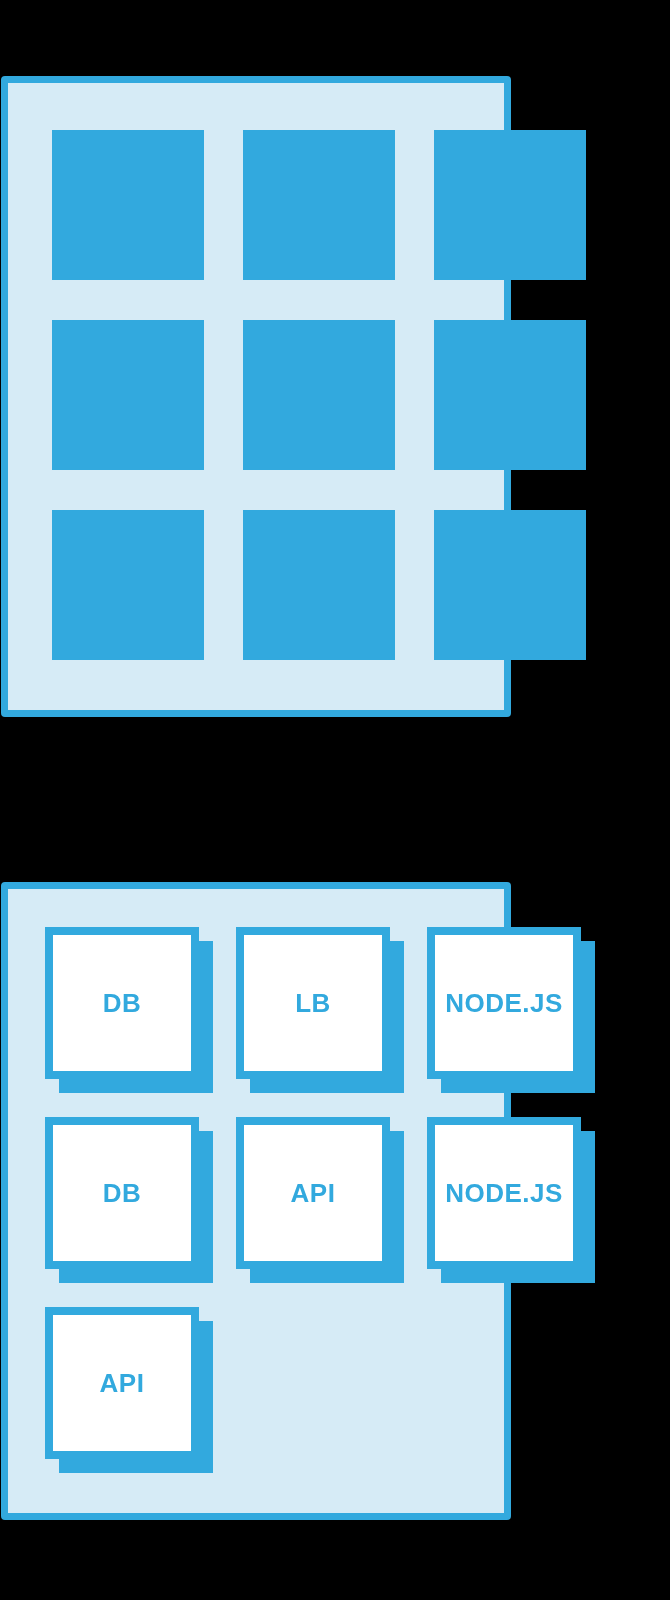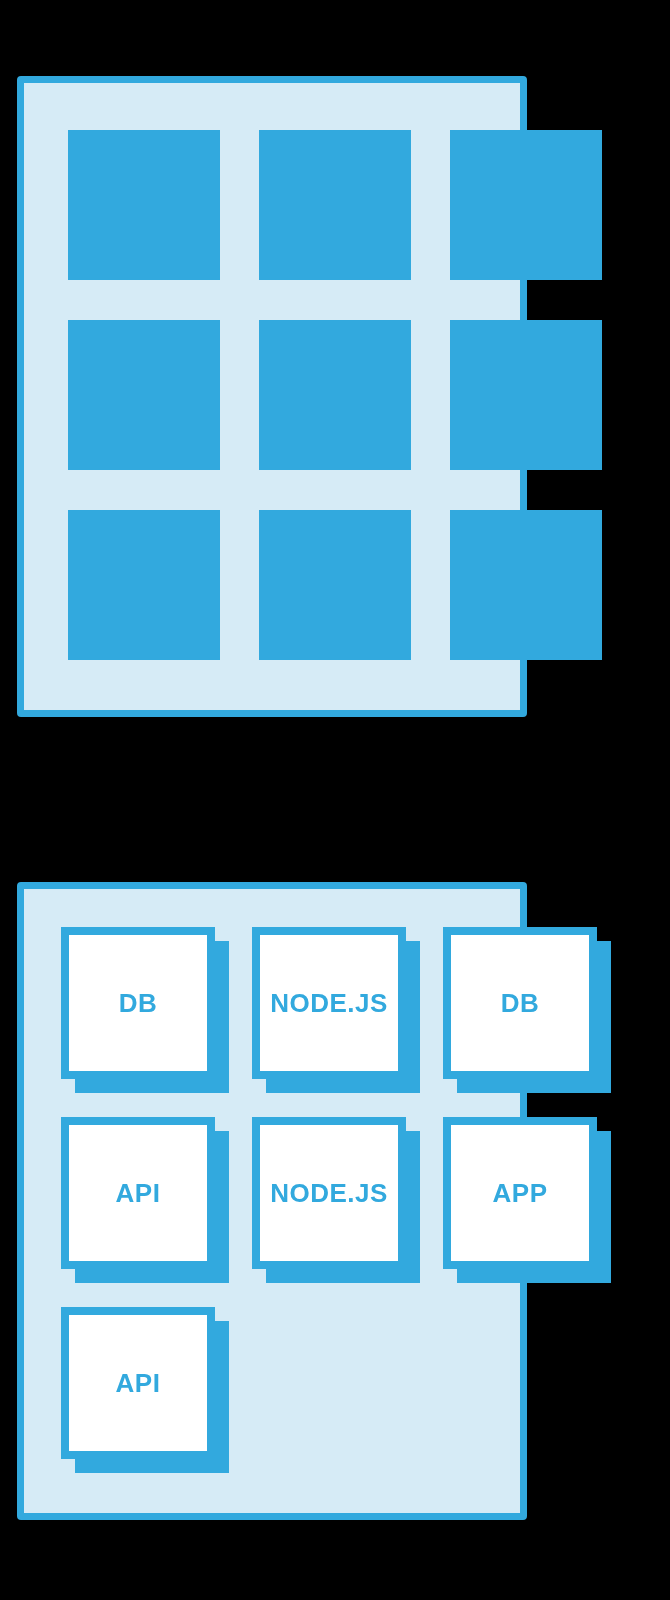--- a/index.html
+++ b/index.html
@@ -9,21 +9,21 @@
   }
   .stage {
     position: relative;
     width: 670px;
     height: 1600px;
     background: var(--background, #000000);
     overflow: hidden;
   }
   .panel {
     position: absolute;
-    left: 17px;
+    left: 1px;
     width: 510px;
     box-sizing: border-box;
     background: var(--panel-bg, #D6EBF6);
     border: 7px solid var(--blue, #32A9DE);
     border-radius: 4px;
   }
   .panel-top { top: 76px; height: 641px; }
   .panel-bottom { top: 882px; height: 638px; }
 
   .grid {
@@ -83,33 +83,33 @@
       <div class="square"></div>
     </div>
   </section>
 
   <section class="panel panel-bottom">
     <div class="grid grid-labeled">
       <div class="tile">
         <span class="tile-label">DB</span>
       </div>
       <div class="tile">
+        <span class="tile-label">LB</span>
+      </div>
+      <div class="tile">
         <span class="tile-label">NODE.JS</span>
       </div>
       <div class="tile">
         <span class="tile-label">DB</span>
       </div>
       <div class="tile">
         <span class="tile-label">API</span>
       </div>
       <div class="tile">
         <span class="tile-label">NODE.JS</span>
       </div>
       <div class="tile">
-        <span class="tile-label">APP</span>
-      </div>
-      <div class="tile">
         <span class="tile-label">API</span>
       </div>
     </div>
   </section>
 
 </div>
 
 </body></html>

